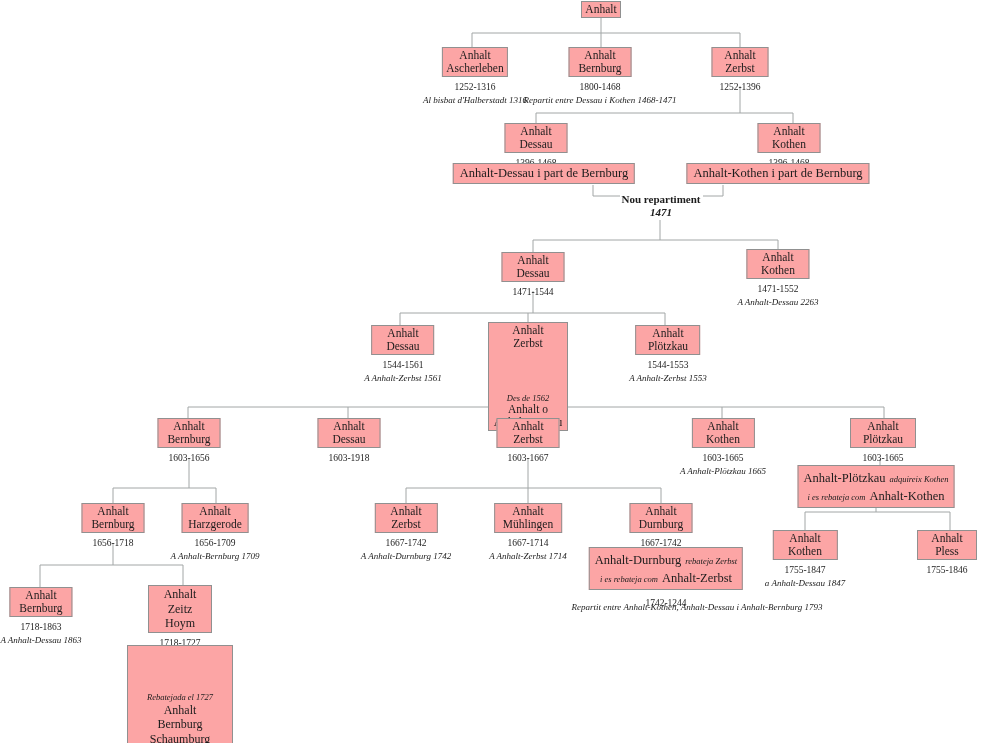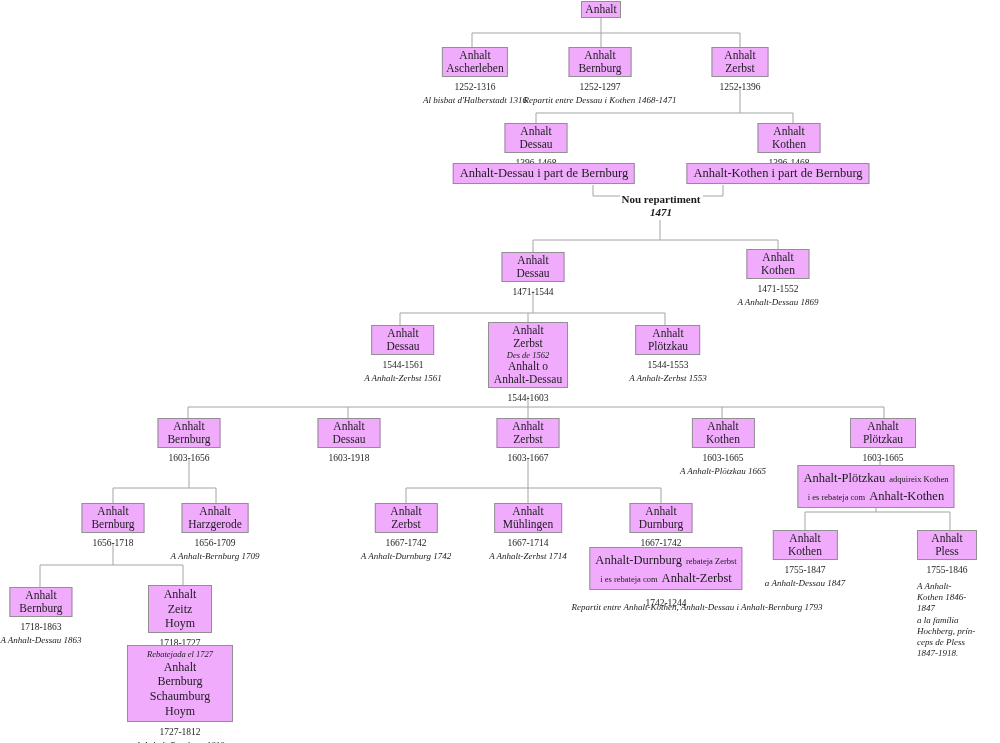--- a/index.html
+++ b/index.html
@@ -3,35 +3,35 @@
 <meta charset="utf-8">
 <style>
   html,body{margin:0;padding:0;background:#ffffff;}
   #canvas{
     position:relative;width:1000px;height:743px;background:#ffffff;overflow:hidden;
     font-family:"Liberation Serif","DejaVu Serif",serif;color:#1c1c1c;
   }
   #wires{position:absolute;left:0;top:0;width:1000px;height:743px;pointer-events:none;}
   .tn{position:absolute;transform:translateX(-50%);display:flex;flex-direction:column;align-items:center;text-align:center;}
   .box{
-    border:1px solid #909090;background:#f0abfc;padding:1px 2px;
+    border:1px solid #909090;background:#fca5a5;padding:1px 2px;
     display:flex;flex-direction:column;justify-content:center;align-items:center;box-sizing:border-box;
   }
   .nm{font-size:11.5px;line-height:1.12;white-space:pre-line;}
   .big3{font-size:12px;line-height:1.22;}
   .dates{font-size:9.5px;margin-top:5px;white-space:nowrap;}
   .note{font-style:italic;font-size:9px;line-height:1.25;margin-top:3px;white-space:pre-line;}
   .ta-left{text-align:left;}
   .wide{padding:2px 6px;}
   .wide .nm1{font-size:12.5px;white-space:nowrap;}
   .rename{padding:2px 5px;align-items:center;}
   .rl{white-space:nowrap;line-height:1.15;}
   .bigname{font-size:12.5px;}
-  .it{font-size:8.5px;}
-  .subit{font-style:italic;font-size:8.5px;line-height:1.25;white-space:nowrap;}
+  .it{font-style:italic;font-size:8.5px;}
+  .subit{font-style:italic;font-size:8.5px;line-height:1.25;white-space:nowrap;margin-top:43px;}
   .nou1{font-weight:bold;font-size:11px;line-height:1.2;white-space:nowrap;}
   .nou2{font-weight:bold;font-style:italic;font-size:11px;line-height:1.2;}
 </style>
 </head>
 <body>
 
 <div id="canvas">
 
   <svg id="wires" viewBox="0 0 1000 743" xmlns="http://www.w3.org/2000/svg">
     <path fill="none" stroke="#a2a6a6" stroke-width="1" d="
@@ -59,21 +59,21 @@
 Ascherleben</span>
       </div>
     <div class="dates">1252-1316</div>
     <div class="note">Al bisbat d'Halberstadt 1316</div>
   </div>
   <div class="tn" style="left:600px;top:47px">
     <div class="box" style="width:63px">
         <span class="nm">Anhalt
 Bernburg</span>
       </div>
-    <div class="dates">1252-1297</div>
+    <div class="dates">1800-1468</div>
     <div class="note">Repartit entre Dessau i Kothen 1468-1471</div>
   </div>
   <div class="tn" style="left:740px;top:47px">
     <div class="box" style="width:57px">
         <span class="nm">Anhalt
 Zerbst</span>
       </div>
     <div class="dates">1252-1396</div>
   </div>
 
@@ -114,21 +114,21 @@
 Dessau</span>
       </div>
     <div class="dates">1471-1544</div>
   </div>
   <div class="tn" style="left:778px;top:249px">
     <div class="box" style="width:63px">
         <span class="nm">Anhalt
 Kothen</span>
       </div>
     <div class="dates">1471-1552</div>
-    <div class="note">A Anhalt-Dessau 1869</div>
+    <div class="note">A Anhalt-Dessau 2263</div>
   </div>
 
   <div class="tn" style="left:403px;top:325px">
     <div class="box" style="width:63px">
         <span class="nm">Anhalt
 Dessau</span>
       </div>
     <div class="dates">1544-1561</div>
     <div class="note">A Anhalt-Zerbst 1561</div>
   </div>
@@ -253,23 +253,20 @@
       </div>
     <div class="dates">1755-1847</div>
     <div class="note">a Anhalt-Dessau 1847</div>
   </div>
   <div class="tn" style="left:947px;top:530px">
     <div class="box" style="width:60px">
         <span class="nm">Anhalt
 Pless</span>
       </div>
     <div class="dates">1755-1846</div>
-    <div class="note ta-left" style="margin-top:6px">A Anhalt-Kothen 1846-1847
-a la família Hochberg, prín-
-ceps de Pless  1847-1918.</div>
   </div>
 
   <div class="tn" style="left:41px;top:587px">
     <div class="box" style="width:63px">
         <span class="nm">Anhalt
 Bernburg</span>
       </div>
     <div class="dates">1718-1863</div>
     <div class="note">A Anhalt-Dessau 1863</div>
   </div>

